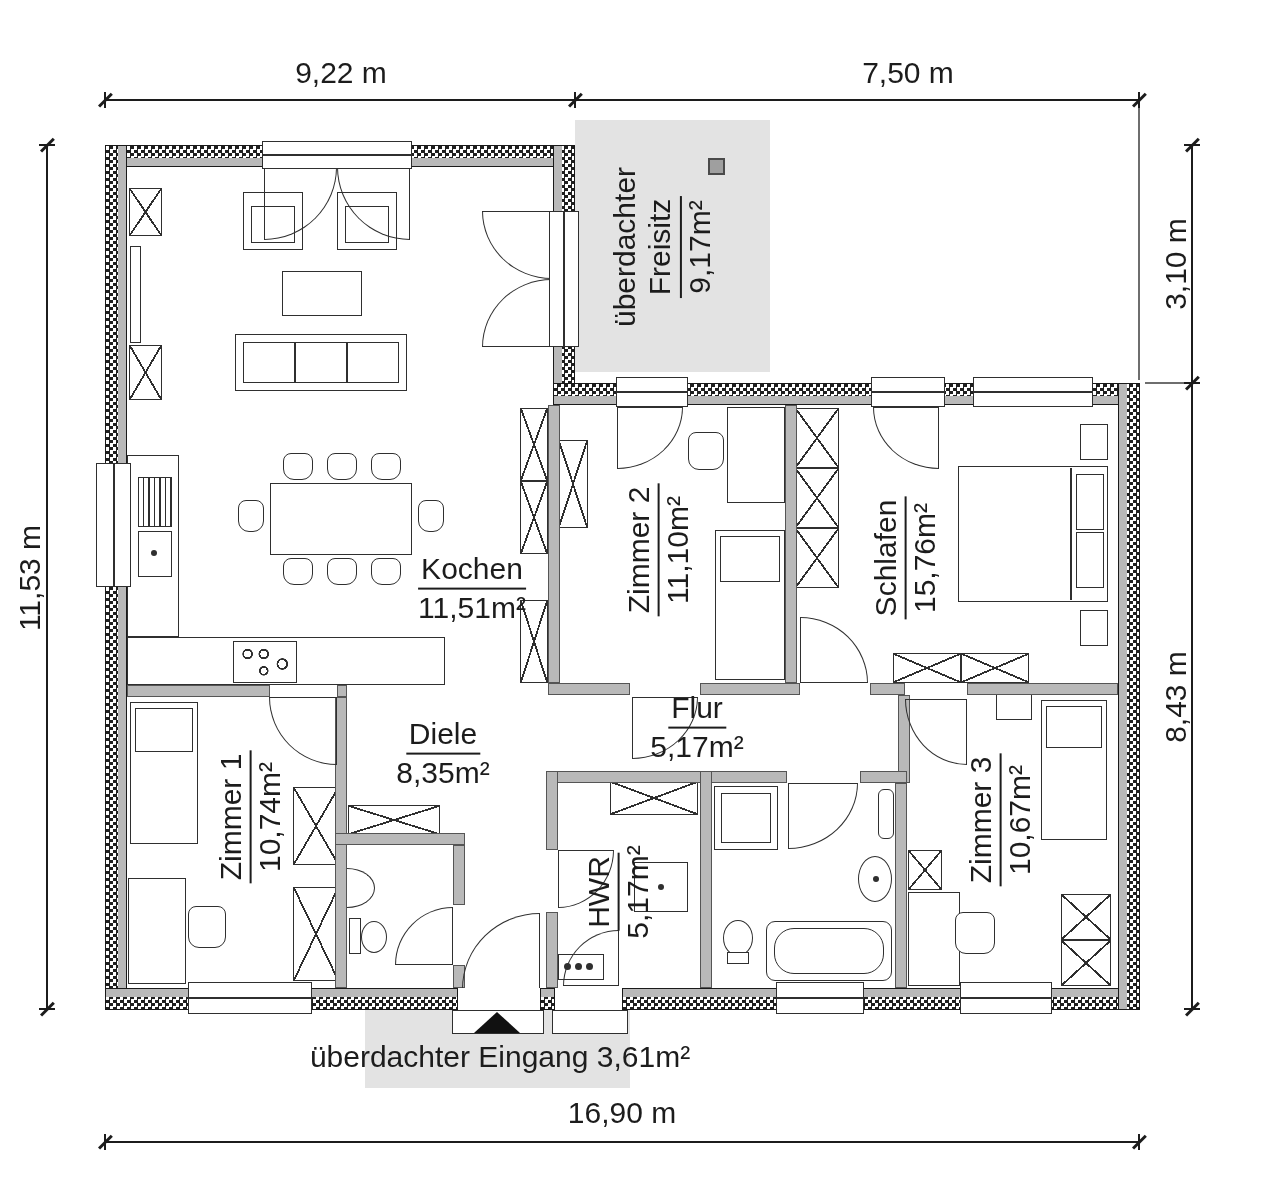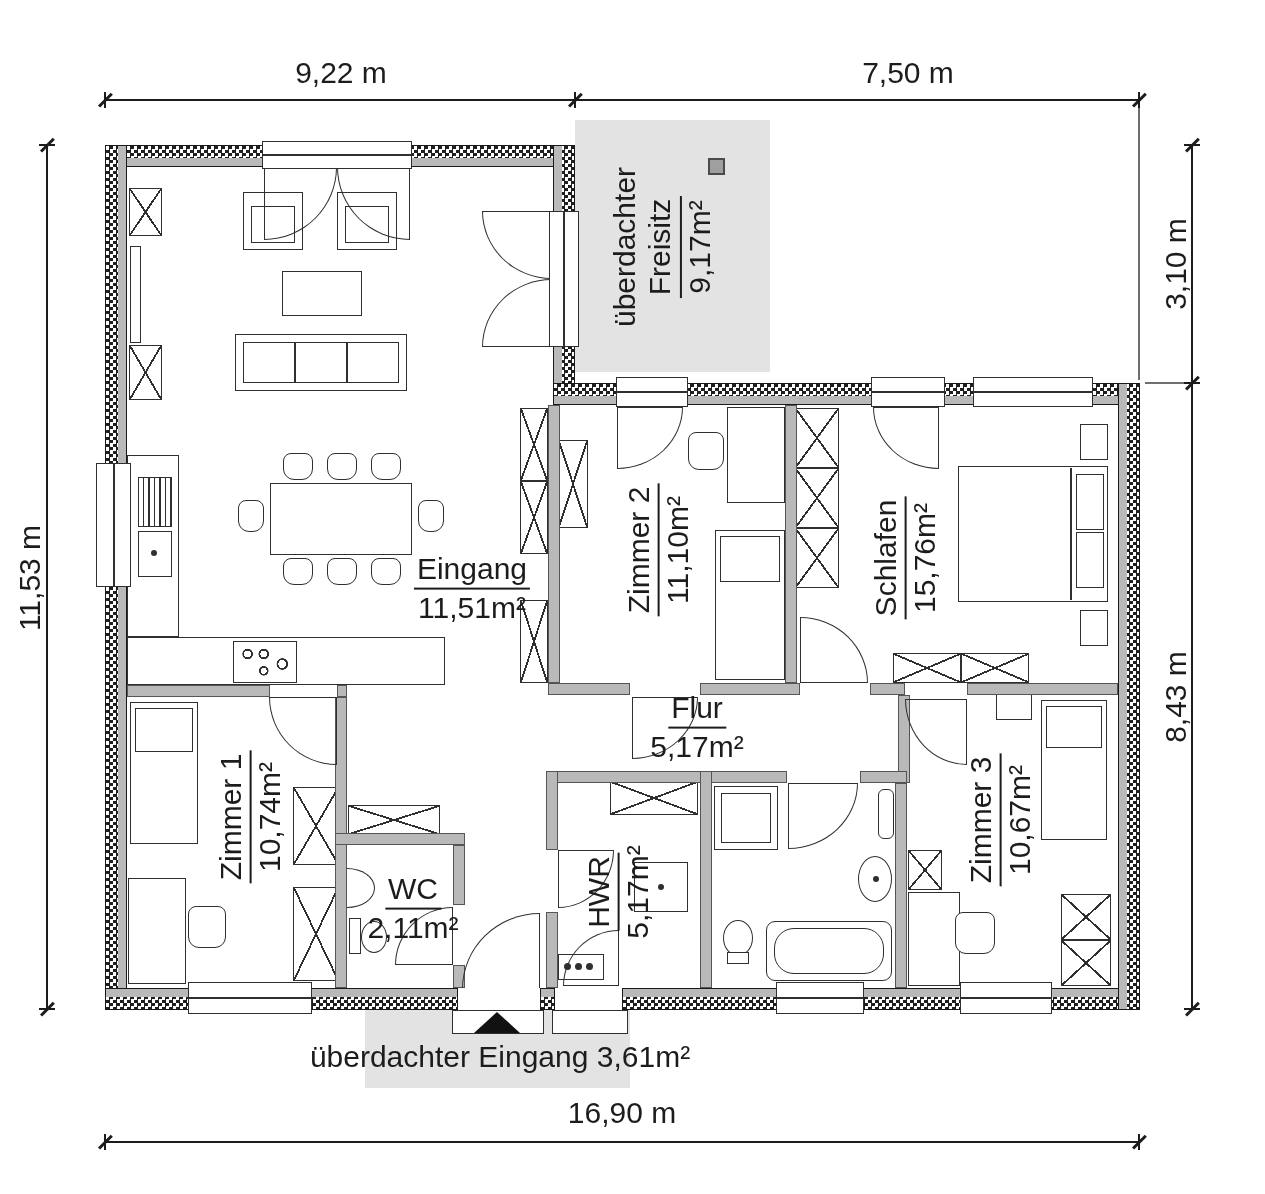--- a/index.html
+++ b/index.html
@@ -252,42 +252,42 @@
   <div class="a ext" style="left:1145px;top:382px;width:46px;height:1.5px"></div>
 
   <div class="dlb" style="left:341px;top:73px">9,22 m</div>
   <div class="dlb" style="left:908px;top:73px">7,50 m</div>
   <div class="dlb rot" style="left:30px;top:578px">11,53 m</div>
   <div class="dlb rot" style="left:1176px;top:264px">3,10 m</div>
   <div class="dlb rot" style="left:1176px;top:697px">8,43 m</div>
   <div class="dlb" style="left:622px;top:1113px">16,90 m</div>
 
   <div class="lbl" style="left:472px;top:588px">
-    <span class="nm">Eingang</span>
+    <span class="nm">Kochen</span>
     <span>11,51m²</span>
   </div>
   <div class="lbl rot" style="left:658px;top:550px">
     <span class="nm">Zimmer 2</span>
     <span>11,10m²</span>
   </div>
   <div class="lbl rot" style="left:905px;top:558px">
     <span class="nm">Schlafen</span>
     <span>15,76m²</span>
   </div>
+  <div class="lbl" style="left:443px;top:753px">
+    <span class="nm">Diele</span>
+    <span>8,35m²</span>
+  </div>
   <div class="lbl" style="left:697px;top:727px">
     <span class="nm">Flur</span>
     <span>5,17m²</span>
   </div>
   <div class="lbl rot" style="left:250px;top:817px">
     <span class="nm">Zimmer 1</span>
     <span>10,74m²</span>
-  </div>
-  <div class="lbl" style="left:413px;top:908px">
-    <span class="nm">WC</span>
-    <span>2,11m²</span>
   </div>
   <div class="lbl rot" style="left:618px;top:892px">
     <span class="nm">HWR</span>
     <span>5,17m²</span>
   </div>
   <div class="lbl rot" style="left:1000px;top:820px">
     <span class="nm">Zimmer 3</span>
     <span>10,67m²</span>
   </div>
 

